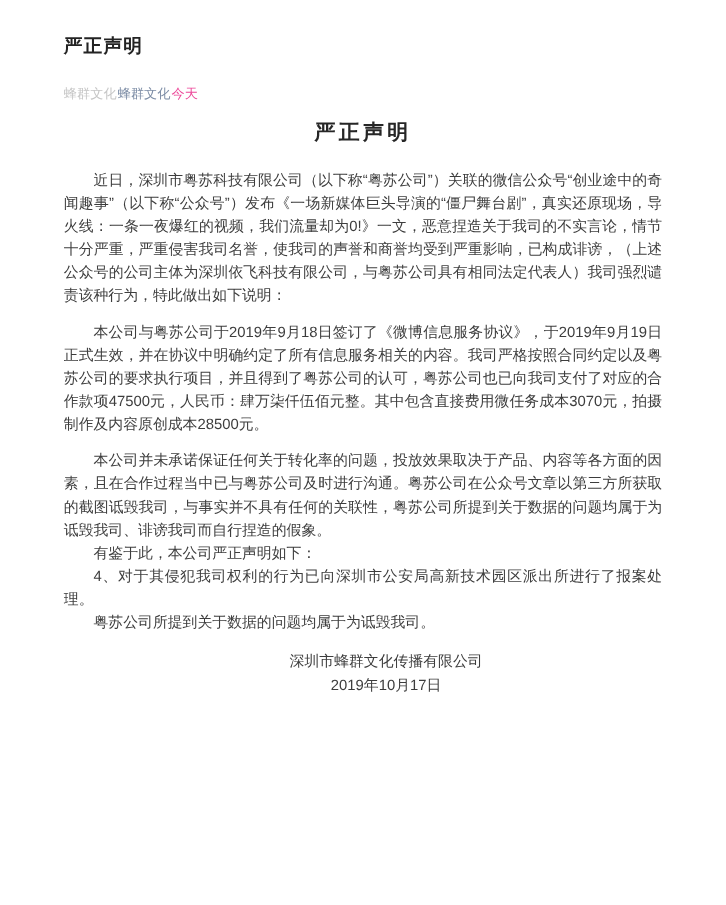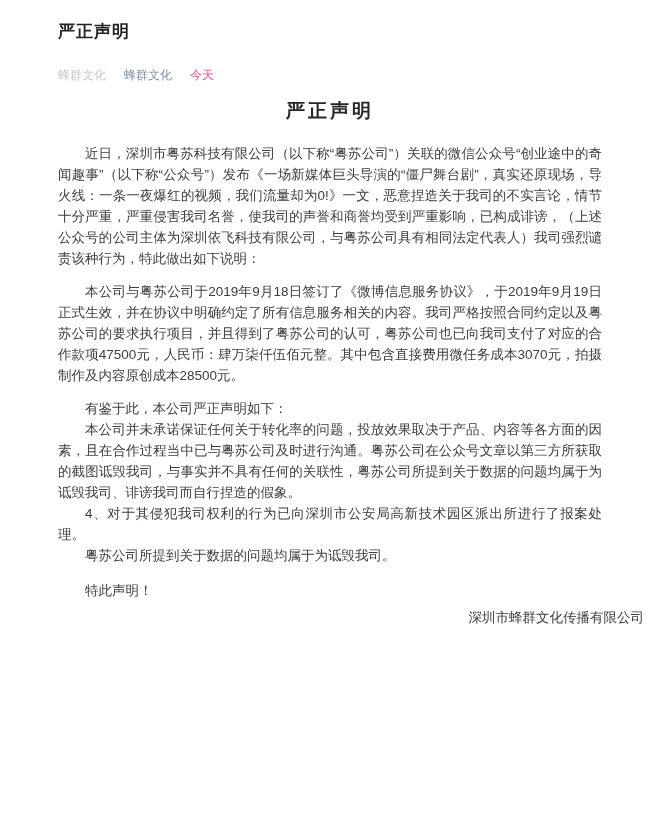--- a/index.html
+++ b/index.html
@@ -5,40 +5,40 @@
   html, body {
     margin: 0;
     padding: 0;
     background: #ffffff;
     font-family: "Liberation Sans", sans-serif;
   }
   .page {
     position: relative;
     width: 660px;
     height: 746px;
-    margin: 6px auto;
+    margin: 16px auto;
     background: #ffffff;
     box-sizing: border-box;
     overflow: hidden;
     color: #3d3d3d;
   }
   .header {
     padding: 14px 58px 0 58px;
   }
   .page-title {
     margin: 0 0 24px 0;
     font-size: 17px;
     font-weight: bold;
     letter-spacing: 1px;
     color: #232323;
   }
   .byline {
     display: flex;
     align-items: baseline;
-    gap: 18px;
+    gap: 1px;
     font-size: 12px;
     margin: 0 0 8px 0;
   }
   .byline-author {
     color: #c6c6c6;
     filter: blur(0.5px);
   }
   .byline-account {
     color: #7d8da6;
     cursor: pointer;
@@ -80,20 +80,21 @@
   .signature {
     margin-top: 6px;
     padding: 0 16px 0 58px;
     text-align: right;
     font-size: 13.5px;
     line-height: 22px;
     color: #3d3d3d;
   }
   .signature p {
     margin: 0;
+    text-align: center;
   }
 </style>
 </head>
 <body>
 
 <div class="page">
 
   <div class="header">
     <h1 class="page-title">严正声明</h1>
     <div class="byline">
@@ -101,26 +102,26 @@
       <span class="byline-account">蜂群文化</span>
       <span class="byline-date">今天</span>
     </div>
   </div>
 
   <div class="doc">
     <h2 class="doc-heading">严正声明</h2>
 
     <p class="para">近日，深圳市粤苏科技有限公司（以下称“粤苏公司”）关联的微信公众号“创业途中的奇闻趣事”（以下称“公众号”）发布《一场新媒体巨头导演的“僵尸舞台剧”，真实还原现场，导火线：一条一夜爆红的视频，我们流量却为0!》一文，恶意捏造关于我司的不实言论，情节十分严重，严重侵害我司名誉，使我司的声誉和商誉均受到严重影响，已构成诽谤，（上述公众号的公司主体为深圳依飞科技有限公司，与粤苏公司具有相同法定代表人）我司强烈谴责该种行为，特此做出如下说明：</p>
     <p class="para">本公司与粤苏公司于2019年9月18日签订了《微博信息服务协议》，于2019年9月19日正式生效，并在协议中明确约定了所有信息服务相关的内容。我司严格按照合同约定以及粤苏公司的要求执行项目，并且得到了粤苏公司的认可，粤苏公司也已向我司支付了对应的合作款项47500元，人民币：肆万柒仟伍佰元整。其中包含直接费用微任务成本3070元，拍摄制作及内容原创成本28500元。</p>
+    <p class="para-tight">本公司并未承诺保证任何关于转化率的问题，投放效果取决于产品、内容等各方面的因素，且在合作过程当中已与粤苏公司及时进行沟通。粤苏公司在公众号文章以第三方所获取的截图诋毁我司，与事实并不具有任何的关联性，粤苏公司所提到关于数据的问题均属于为诋毁我司、诽谤我司而自行捏造的假象。</p>
+
     <p class="para-tight">有鉴于此，本公司严正声明如下：</p>
-
-    <p class="para-tight">本公司并未承诺保证任何关于转化率的问题，投放效果取决于产品、内容等各方面的因素，且在合作过程当中已与粤苏公司及时进行沟通。粤苏公司在公众号文章以第三方所获取的截图诋毁我司，与事实并不具有任何的关联性，粤苏公司所提到关于数据的问题均属于为诋毁我司、诽谤我司而自行捏造的假象。</p>
     <p class="para-tight">4、对于其侵犯我司权利的行为已向深圳市公安局高新技术园区派出所进行了报案处理。</p>
     <p class="para-gap-after">粤苏公司所提到关于数据的问题均属于为诋毁我司。</p>
 
-    <p class="closing">特此声明！</p>
   </div>
 
   <div class="signature">
     <p>深圳市蜂群文化传播有限公司</p>
+    <p>2019年10月17日</p>
   </div>
 
 </div>
 
 </body></html>

